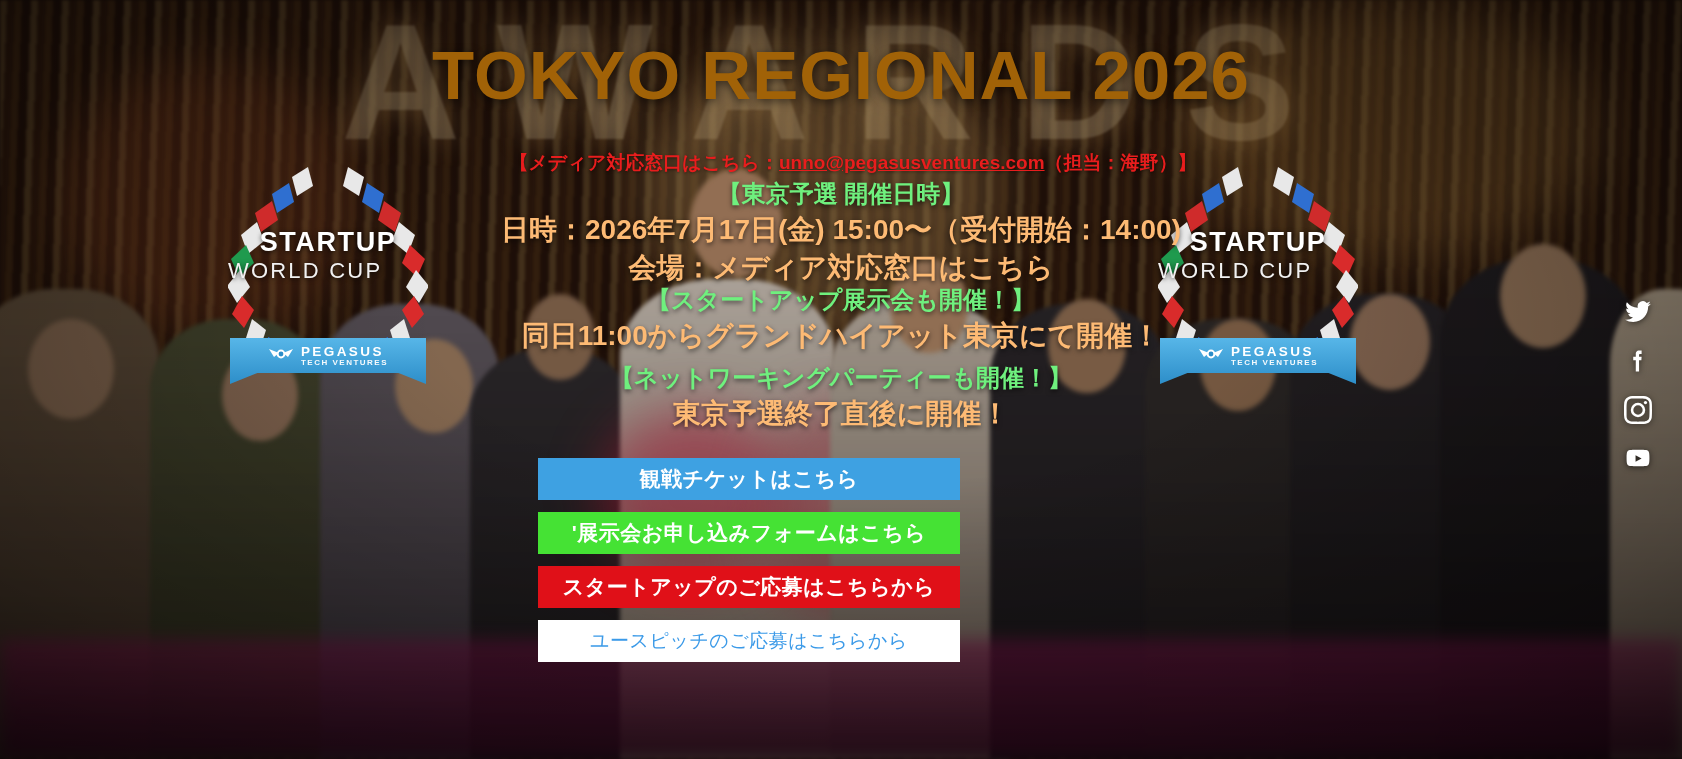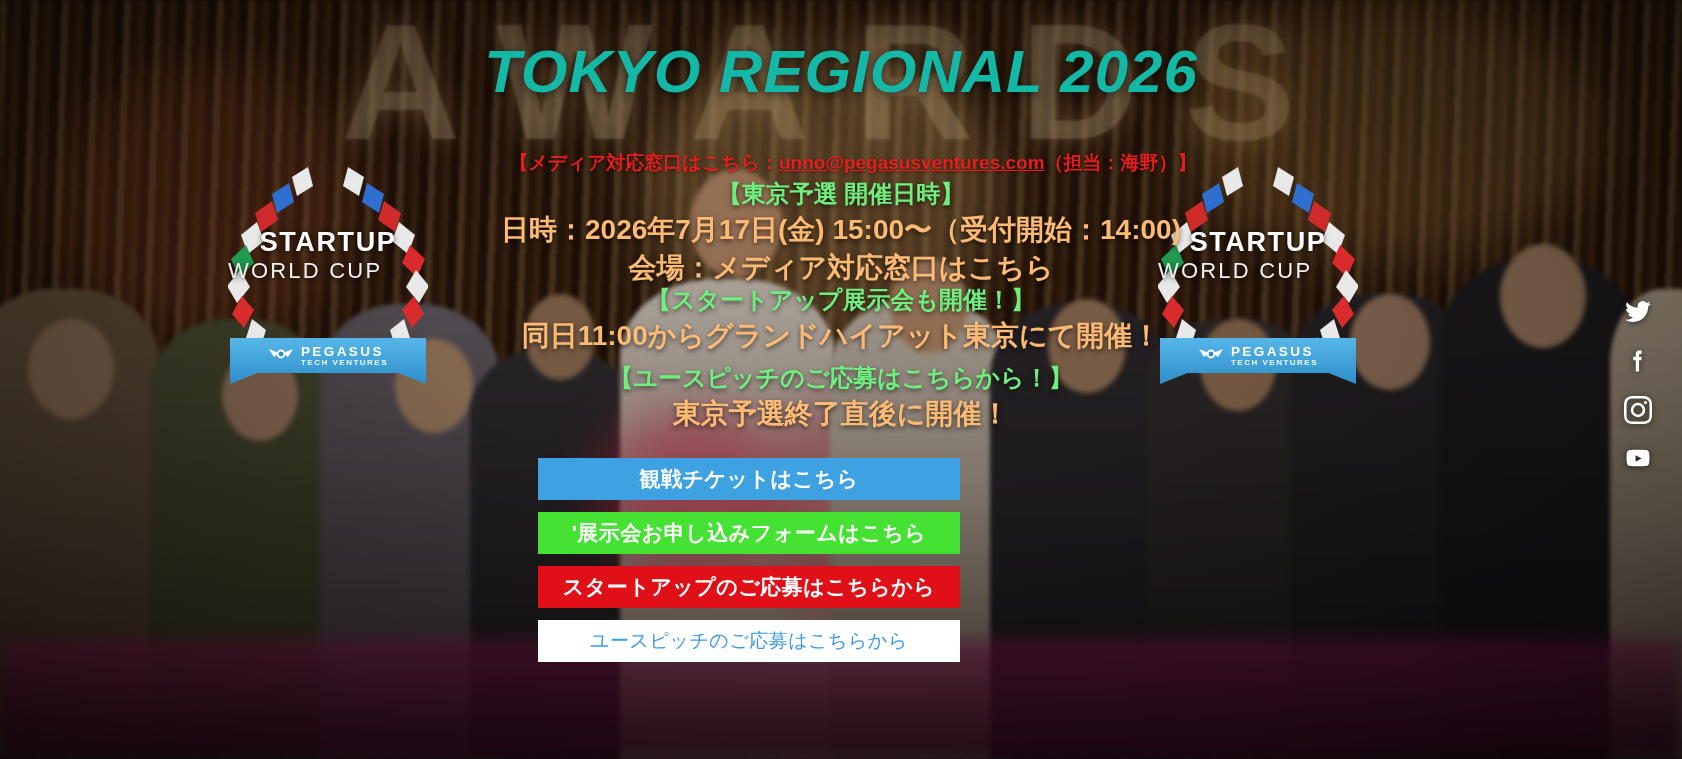--- a/index.html
+++ b/index.html
@@ -67,24 +67,23 @@
   }
   .ribbon-txt{ color:#fff; line-height:1.05; }
   .ribbon-t1{ font-size:13.5px; font-weight:700; letter-spacing:2.4px; }
   .ribbon-t2{ font-size:8px; font-weight:600; letter-spacing:1.5px; opacity:.95; }
 
   
   .fg{ position:absolute; inset:0; text-align:center; }
 
   .hero-title{
     position:absolute; top:40px; left:0; right:0;
-    font-size:60px; font-weight:700; letter-spacing:1px;
-    color:#14b8a6; line-height:1.05;
+    font-size:69px; font-weight:700; letter-spacing:1px;
+    color:#a16207; line-height:1.05;
     text-shadow:0 2px 10px rgba(0,0,0,.55);
-    font-style:italic;
   }
 
   .media-line{
     position:absolute; top:150px; left:0; right:0;
     font-size:19px; font-weight:700; color:#e81d1d; line-height:1.4;
     text-shadow:0 1px 3px rgba(0,0,0,.45);
     padding-left:24px;
   }
   .media-line a{ color:#e81d1d; text-decoration:underline; }
 
@@ -283,21 +282,21 @@
       <div class="g-line">日時：2026年7月17日(金) 15:00〜（受付開始：14:00)</div>
       <div class="g-line">会場：メディア対応窓口はこちら</div>
     </div>
 
     <div class="block blk-expo">
       <div class="g-head">【スタートアップ展示会も開催！】</div>
       <div class="g-line">同日11:00からグランドハイアット東京にて開催！</div>
     </div>
 
     <div class="block blk-party">
-      <div class="g-head">【ユースピッチのご応募はこちらから！】</div>
+      <div class="g-head">【ネットワーキングパーティーも開催！】</div>
       <div class="g-line">東京予選終了直後に開催！</div>
     </div>
 
     <div class="cta-wrap">
       <a href="#" class="cta cta-blue">観戦チケットはこちら</a>
       <a href="#" class="cta cta-green">'展示会お申し込みフォームはこちら</a>
       <a href="#" class="cta cta-red">スタートアップのご応募はこちらから</a>
       <a href="#" class="cta cta-white">ユースピッチのご応募はこちらから</a>
     </div>
   </div>

